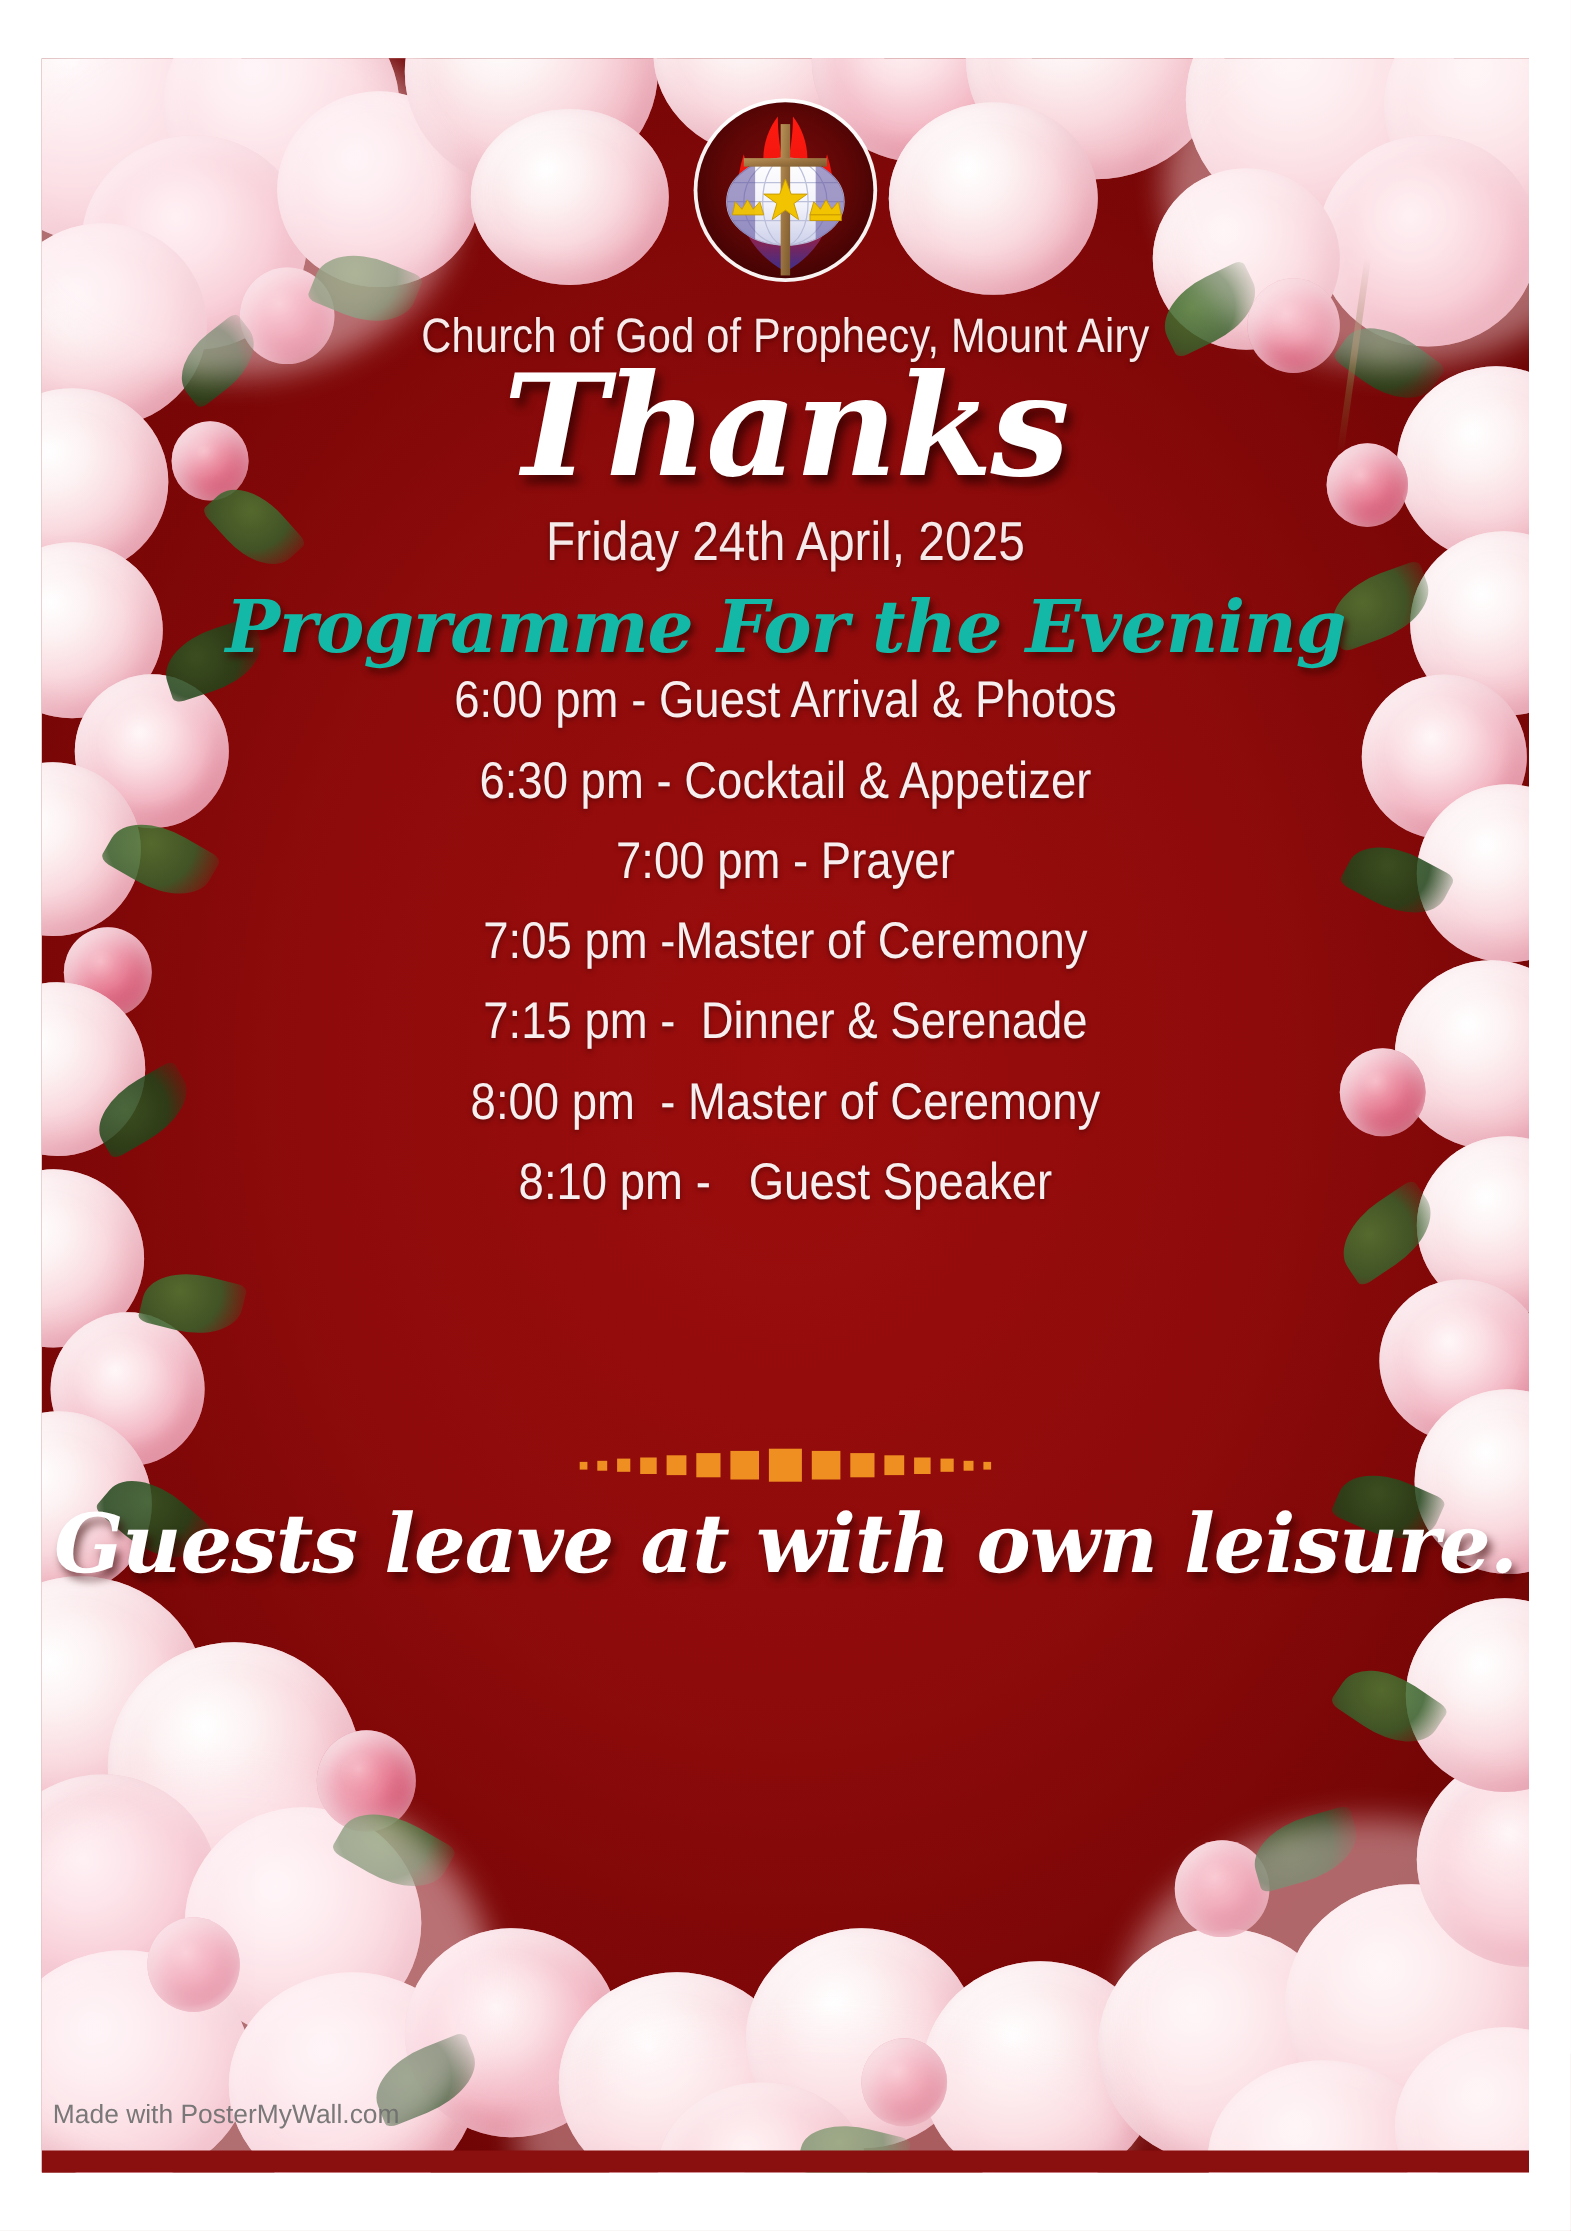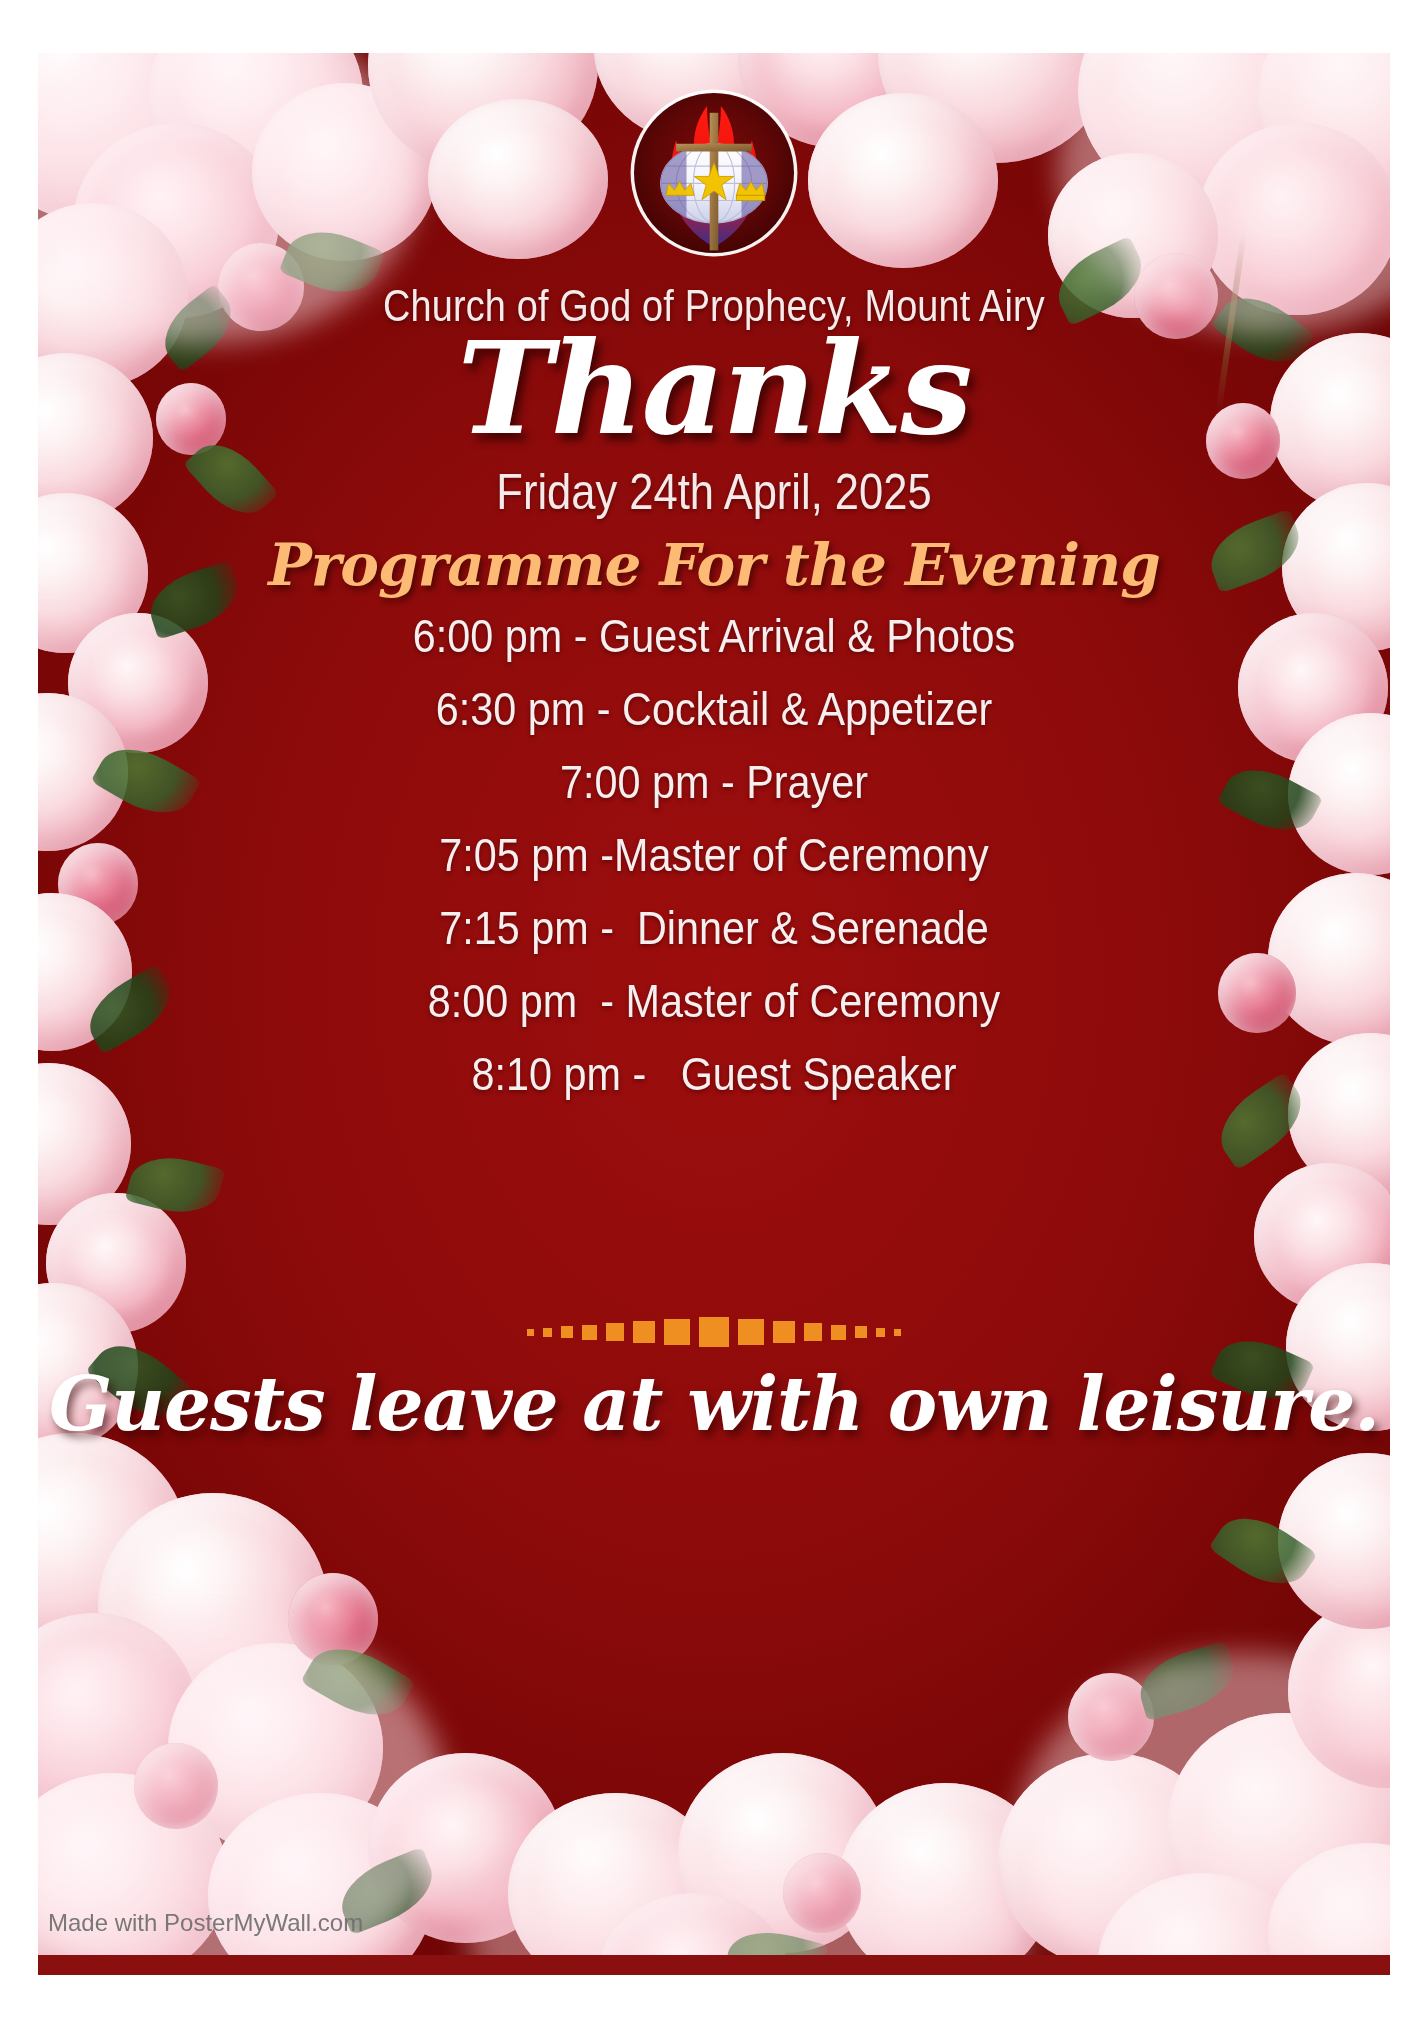--- a/index.html
+++ b/index.html
@@ -155,22 +155,22 @@
   }
 
   
   .programme-heading {
     position: absolute;
     left: 0; right: 0;
     top: 478px;
     font-family: "DejaVu Serif", serif;
     font-style: italic;
     font-weight: bold;
-    font-size: 58px;
-    color: #fdba74;
+    font-size: 66px;
+    color: #14b8a6;
     text-shadow: 3px 4px 6px rgba(60,6,0,.75);
     letter-spacing: -1px;
   }
 
   
   .schedule {
     position: absolute;
     left: 0; right: 0;
     top: 559px;
   }

